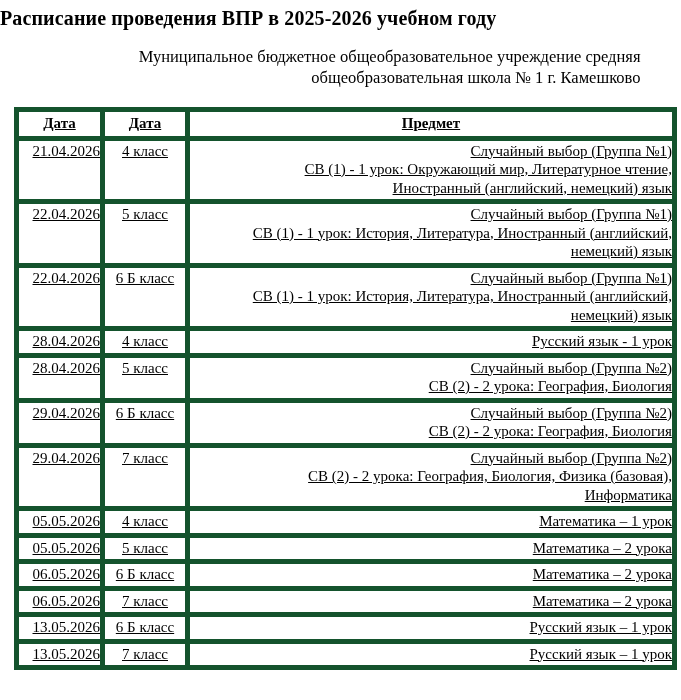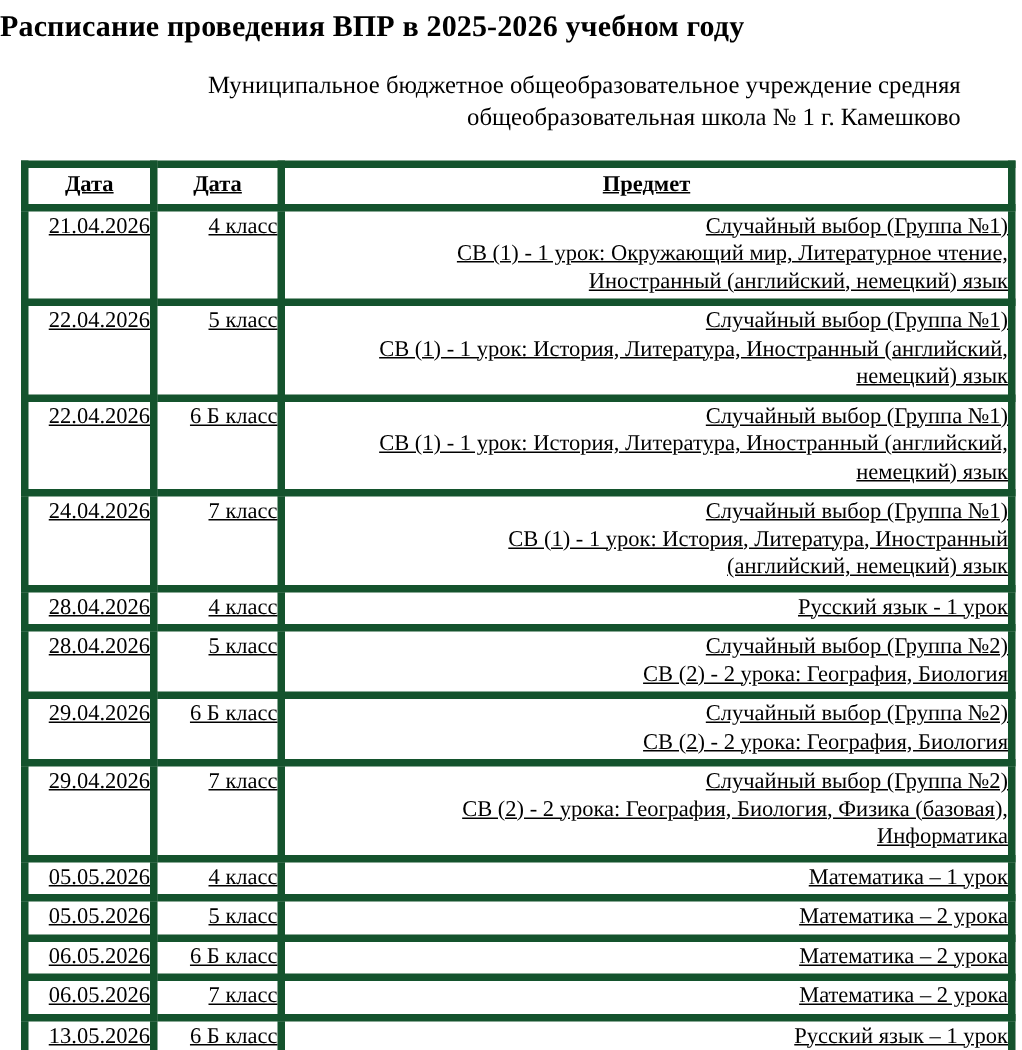--- a/index.html
+++ b/index.html
@@ -61,21 +61,21 @@
     text-align: center;
     font-weight: bold;
     font-size: 15px;
     padding: 2px 0 3px 0;
   }
   .cell-date {
     text-align: right;
     white-space: nowrap;
   }
   .cell-class {
-    text-align: right;
+    text-align: center;
     padding-left: 7px;
     white-space: nowrap;
   }
   .cell-subj {
     text-align: right;
     padding-left: 7px;
   }
   .subj-line {
     display: block;
     white-space: nowrap;
@@ -128,29 +128,20 @@
         <tr>
           <td class="cell-date">22.04.2026</td>
           <td class="cell-class">6 Б класс</td>
           <td class="cell-subj">
             <span class="subj-line">Случайный выбор (Группа №1)</span>
             <span class="subj-line">СВ (1) - 1 урок: История, Литература, Иностранный (английский,</span>
             <span class="subj-line">немецкий) язык</span>
           </td>
         </tr>
         <tr>
-          <td class="cell-date">24.04.2026</td>
-          <td class="cell-class">7 класс</td>
-          <td class="cell-subj">
-            <span class="subj-line">Случайный выбор (Группа №1)</span>
-            <span class="subj-line">СВ (1) - 1 урок: История, Литература, Иностранный</span>
-            <span class="subj-line">(английский, немецкий) язык</span>
-          </td>
-        </tr>
-        <tr>
           <td class="cell-date">28.04.2026</td>
           <td class="cell-class">4 класс</td>
           <td class="cell-subj">
             <span class="subj-line">Русский язык - 1 урок</span>
           </td>
         </tr>
         <tr>
           <td class="cell-date">28.04.2026</td>
           <td class="cell-class">5 класс</td>
           <td class="cell-subj">

